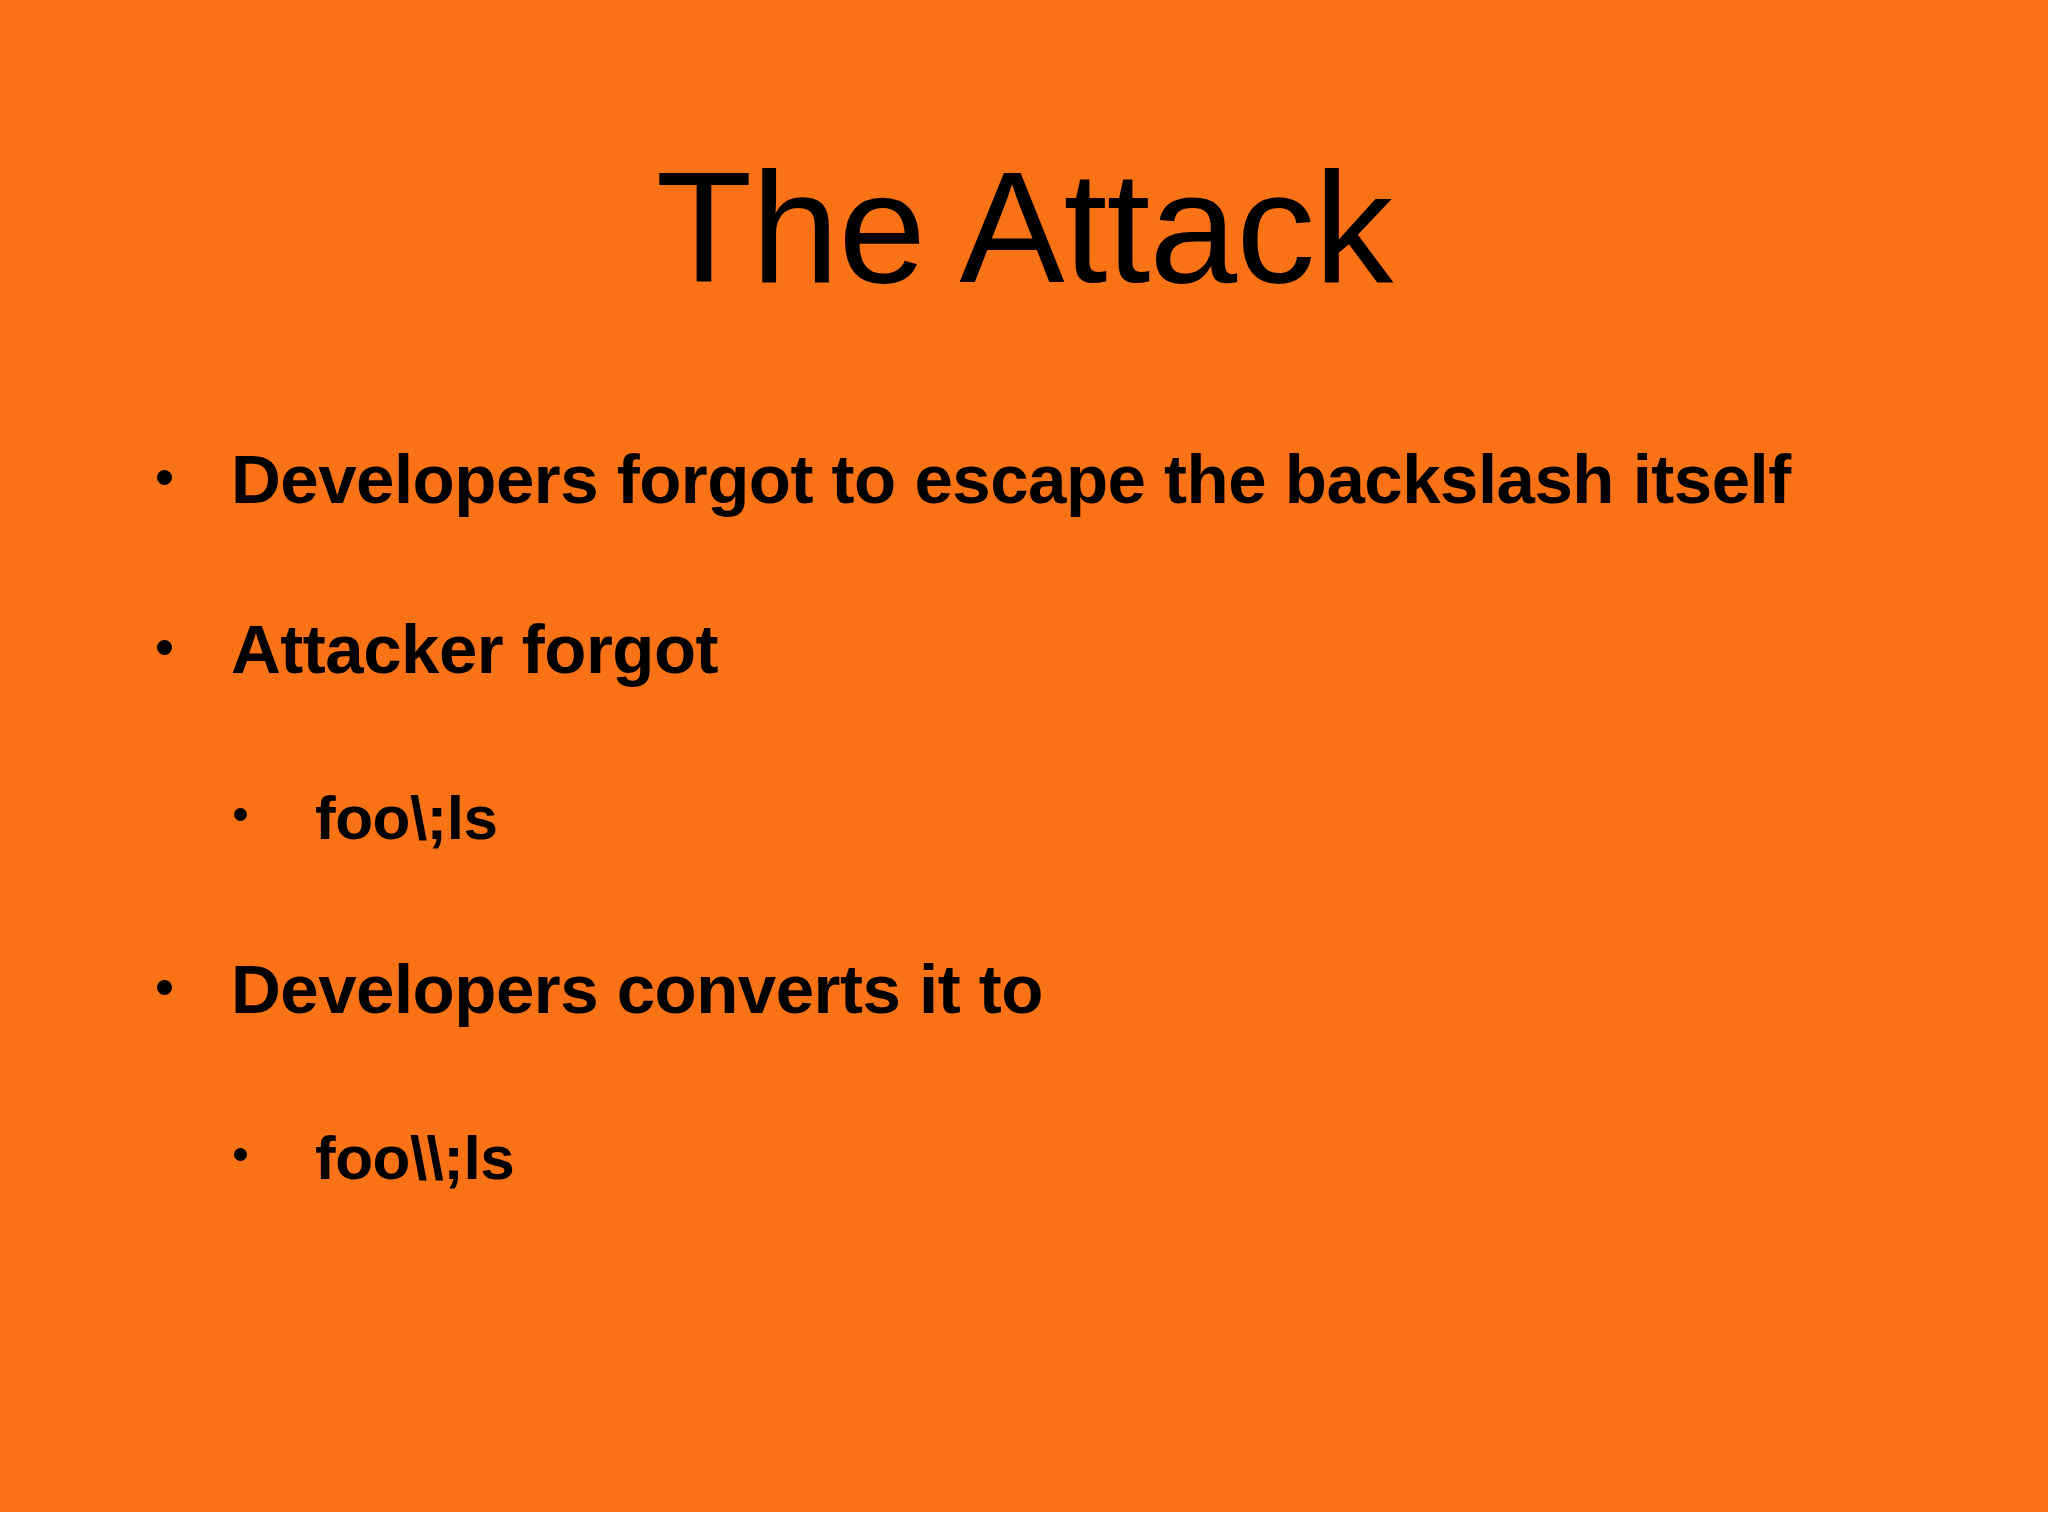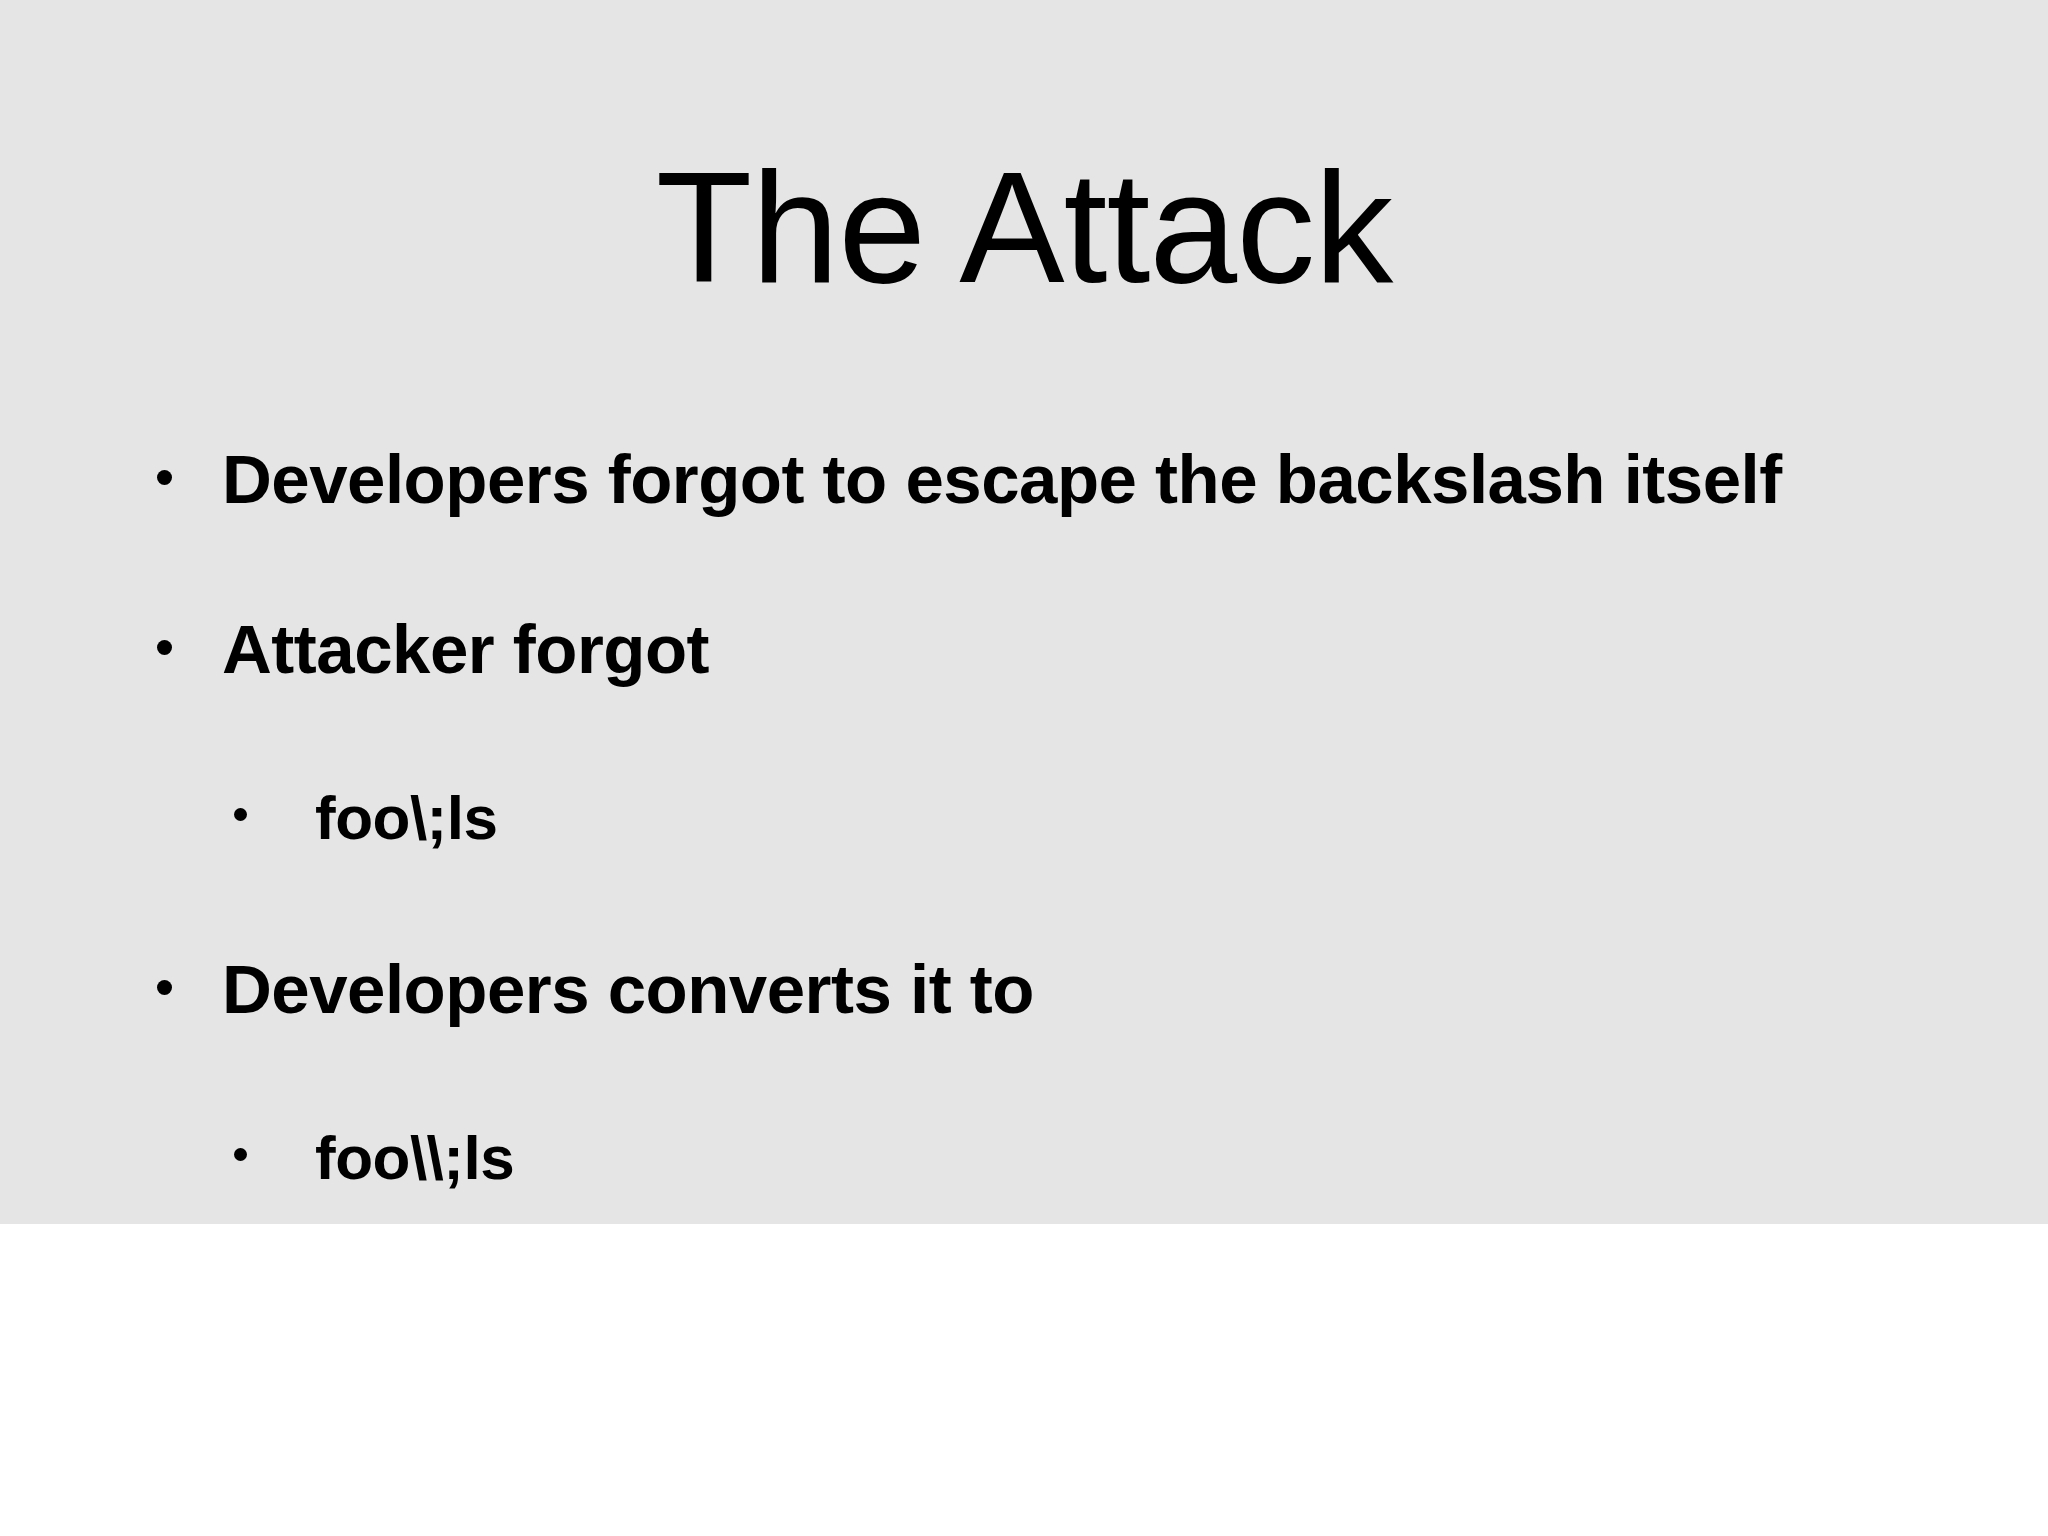--- a/index.html
+++ b/index.html
@@ -5,22 +5,22 @@
 <style>
   html, body {
     margin: 0;
     padding: 0;
     background: #ffffff;
   }
 
   .slide {
     position: relative;
     width: 2048px;
-    height: 1224px;
-    background: #e5e5e5;
+    height: 1512px;
+    background: #f97316;
     overflow: hidden;
     font-family: "Liberation Sans", "DejaVu Sans", sans-serif;
     color: #000000;
     -webkit-font-smoothing: antialiased;
   }
 
   
   .slide-title {
     position: absolute;
     left: 0;
@@ -58,21 +58,21 @@
     position: absolute;
     left: 157px;
     top: 40px;
     width: 15px;
     height: 15px;
     border-radius: 50%;
     background: #000000;
   }
   .level-1 .bullet-text {
     position: absolute;
-    left: 222px;
+    left: 231px;
     top: 0;
     font-weight: bold;
     font-size: 69px;
     line-height: 100px;
     letter-spacing: -0.5px;
     white-space: nowrap;
     color: #000000;
   }
 
   

